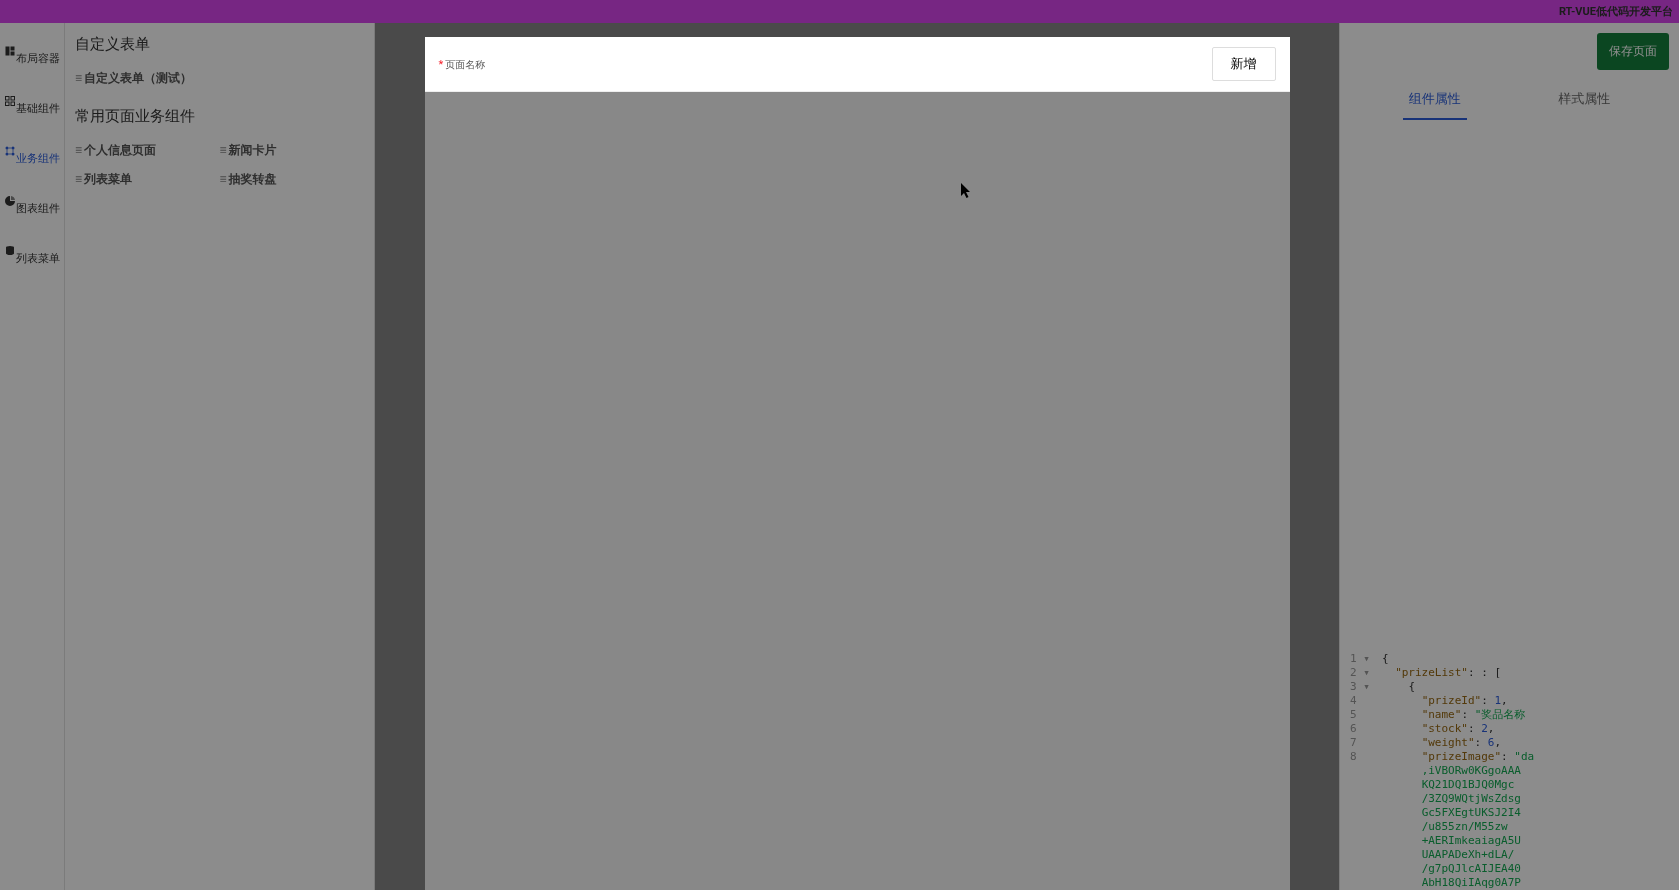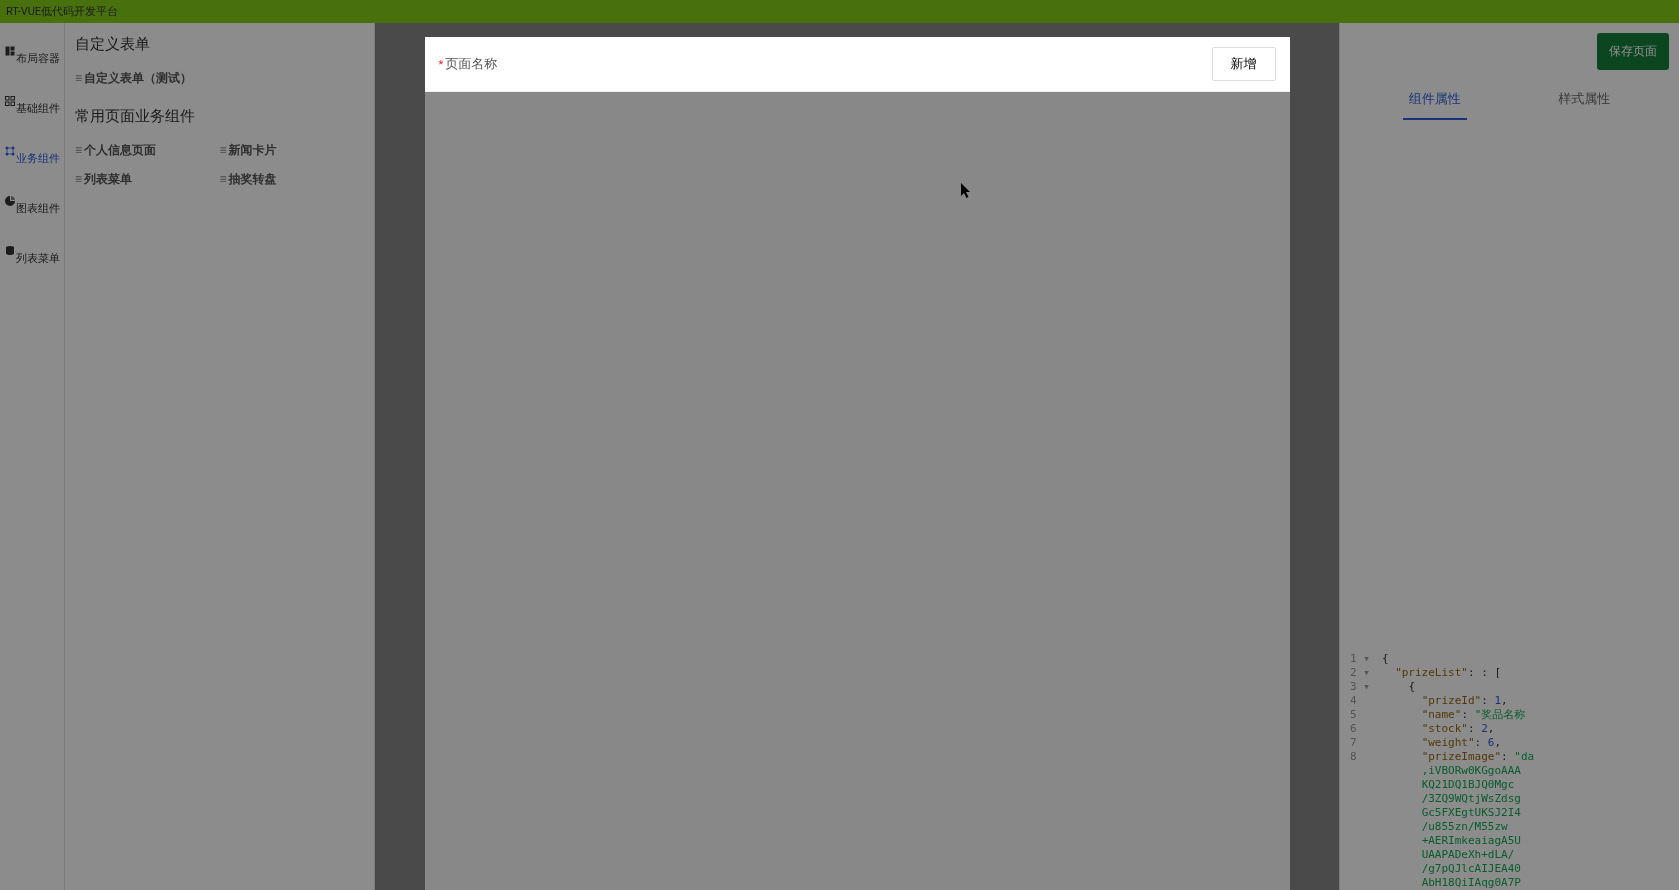--- a/index.html
+++ b/index.html
@@ -10,23 +10,24 @@
     body {
       font-family: -apple-system, BlinkMacSystemFont, "Segoe UI", Roboto, "Helvetica Neue", Arial, sans-serif;
       font-size: 13px;
       color: #333;
       background: #fff;
       overflow: hidden;
     }
     .app-title {
       padding: 4px 6px;
       font-size: 11px;
-      font-weight: normal;
+      font-weight: bold;
       color: #333;
-      background: #84cc16;
+      background: #d946ef;
+      text-align: right;
     }
     .main-layout {
       display: flex;
       height: calc(100vh - 20px);
     }
     .left-nav {
       width: 65px;
       border-right: 1px solid #e0e0e0;
       display: flex;
       flex-direction: column;
@@ -104,21 +105,21 @@
       padding: 10px 14px;
       border-bottom: 1px solid #eee;
       gap: 10px;
     }
     .required-mark {
       color: #f5222d;
       font-size: 11px;
       margin-right: 2px;
     }
     .page-name-label {
-      font-size: 13px;
+      font-size: 10px;
       color: #555;
       font-family: Liberation Serif, serif;
     }
     .page-name-input {
       flex: 1;
       border: none;
       outline: none;
       font-size: 13px;
       padding: 6px 0;
     }

